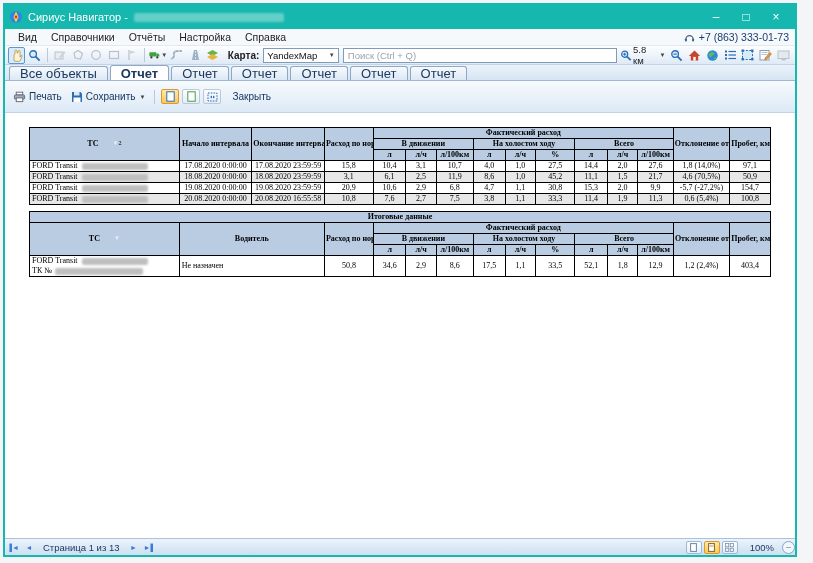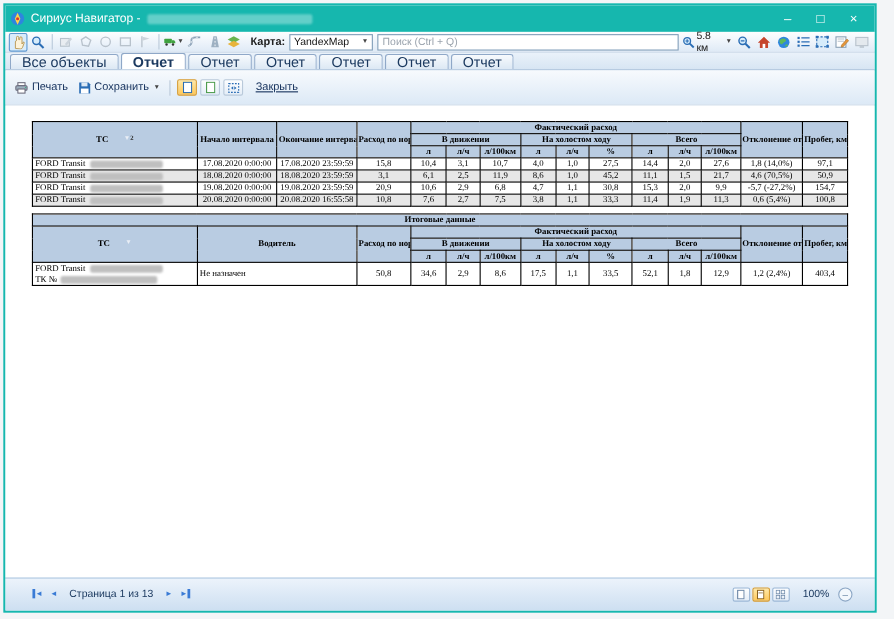--- a/index.html
+++ b/index.html
@@ -67,23 +67,23 @@
   table.rep th { background:#b9cce2; font-weight:bold; text-align:center; }
   table.rep td { text-align:center; font-weight:normal; }
   table.rep td.tc, table.rep td.drv { text-align:left; padding-left:2px; }
   table.rep tr.alt td { background:#e7e7e7; }
   .caption-row th { font-size:10.5px; padding:1px 0; }
   .sort-tri { color:#e9eef5; font-size:6px; vertical-align:middle; margin-left:14px; }
   .sort-num { font-size:6px; color:#333; vertical-align:middle; }
   .redact.veh { width:66px; height:7px; margin-left:4px; }
   .redact.veh2 { width:88px; height:7px; margin-left:3px; }
   
-  .statusbar { height:30px; flex:0 0 auto; background:linear-gradient(#ecf3fb,#cddff1);
+  .statusbar { height:17px; flex:0 0 auto; background:linear-gradient(#ecf3fb,#cddff1);
                border-top:1px solid #a8c3e0; display:flex; align-items:center;
-               padding:0 20px; font-size:9.5px; color:#1c3a60; }
+               padding:0 0; font-size:9.5px; color:#1c3a60; }
   .nav-btn { width:16px; height:13px; display:flex; align-items:center; justify-content:center;
              color:#3a7bd5; font-size:7px; border:1px solid transparent; border-radius:2px; }
   .page-label { margin:0 6px; }
   .sb-right { margin-left:auto; display:flex; align-items:center; gap:2px; }
   .view-btn { width:16px; height:13px; border:1px solid #9db8d6; border-radius:2px;
               background:linear-gradient(#fdfeff,#e4edf7); display:flex; align-items:center; justify-content:center; }
   .view-btn.hl { border-color:#d79b2f; background:linear-gradient(#ffe9a8,#ffc858); }
   .zoom-label { margin:0 6px 0 10px; }
   .zoom-minus { width:13px; height:13px; border-radius:50%; border:1px solid #8aa5c4; color:#5d7globe8fa8; 
                 display:flex; align-items:center; justify-content:center; font-size:9px; color:#6b86a6; background:#f2f7fc; }
@@ -102,20 +102,35 @@
     </svg>
     <span class="title-text">Сириус Навигатор -</span>
     <span class="redact title"></span>
     <div class="win-btns">
       <div class="win-btn">–</div>
       <div class="win-btn">□</div>
       <div class="win-btn close">×</div>
     </div>
   </div>
 
+  <div class="menubar">
+    <span class="menu-item">Вид</span>
+    <span class="menu-item">Справочники</span>
+    <span class="menu-item">Отчёты</span>
+    <span class="menu-item">Настройка</span>
+    <span class="menu-item">Справка</span>
+    <div class="phone-wrap">
+      <svg width="11" height="11" viewBox="0 0 12 12">
+          <path d="M2 8 a4 4 0 0 1 8 0" fill="none" stroke="#44617f" stroke-width="1.3"></path>
+          <rect x="1" y="7" width="2.2" height="3.4" rx="1" fill="#44617f"></rect>
+          <rect x="8.8" y="7" width="2.2" height="3.4" rx="1" fill="#44617f"></rect>
+        </svg>
+      <span>+7 (863) 333-01-73</span>
+    </div>
+  </div>
 
   <div class="toolbar">
     <div class="tbtn active">
       <svg width="12" height="13" viewBox="0 0 12 13">
           <path d="M3 12 L3 6 Q3 5 4 5 L4 2 Q4 1 5 1 Q6 1 6 2 L6 4 L7 4 L7 2.5 Q7 1.5 8 1.5 Q9 1.5 9 2.5 L9 8 L10 6.5 Q11 5.5 11 7 L9.5 11 Q9 12.5 7.5 12.5 Z" fill="#fdf3d8" stroke="#b8934a" stroke-width="0.8"></path>
         </svg>
     </div>
     <div class="tbtn">
       <svg width="13" height="13" viewBox="0 0 14 14">
           <circle cx="5.5" cy="5.5" r="3.6" fill="#d6ecfb" stroke="#2a6db5" stroke-width="1.4"></circle>
@@ -292,21 +307,21 @@
       <svg width="9" height="11" viewBox="0 0 9 11">
           <rect x="0.8" y="0.8" width="7.4" height="9.4" fill="#fff" stroke="#4a9a4a"></rect>
         </svg>
     </div>
     <div class="sq-btn">
       <svg width="11" height="10" viewBox="0 0 11 10">
           <rect x="1" y="1" width="9" height="8" fill="none" stroke="#2a6db5" stroke-dasharray="1.6 1.2"></rect>
           <path d="M3 5 L5 3.5 V6.5 Z M8 5 L6 3.5 V6.5 Z" fill="#2a6db5"></path>
         </svg>
     </div>
-    <span style="margin-left:8px;text-decoration:underline;">Закрыть</span>
+    <span style="margin-left:8px;">Закрыть</span>
   </div>
 
   <div class="content">
 
     <table class="rep first">
       <colgroup>
         <col style="width:20.2%">
           <col style="width:9.8%">
           <col style="width:9.8%">
           <col style="width:6.6%">

